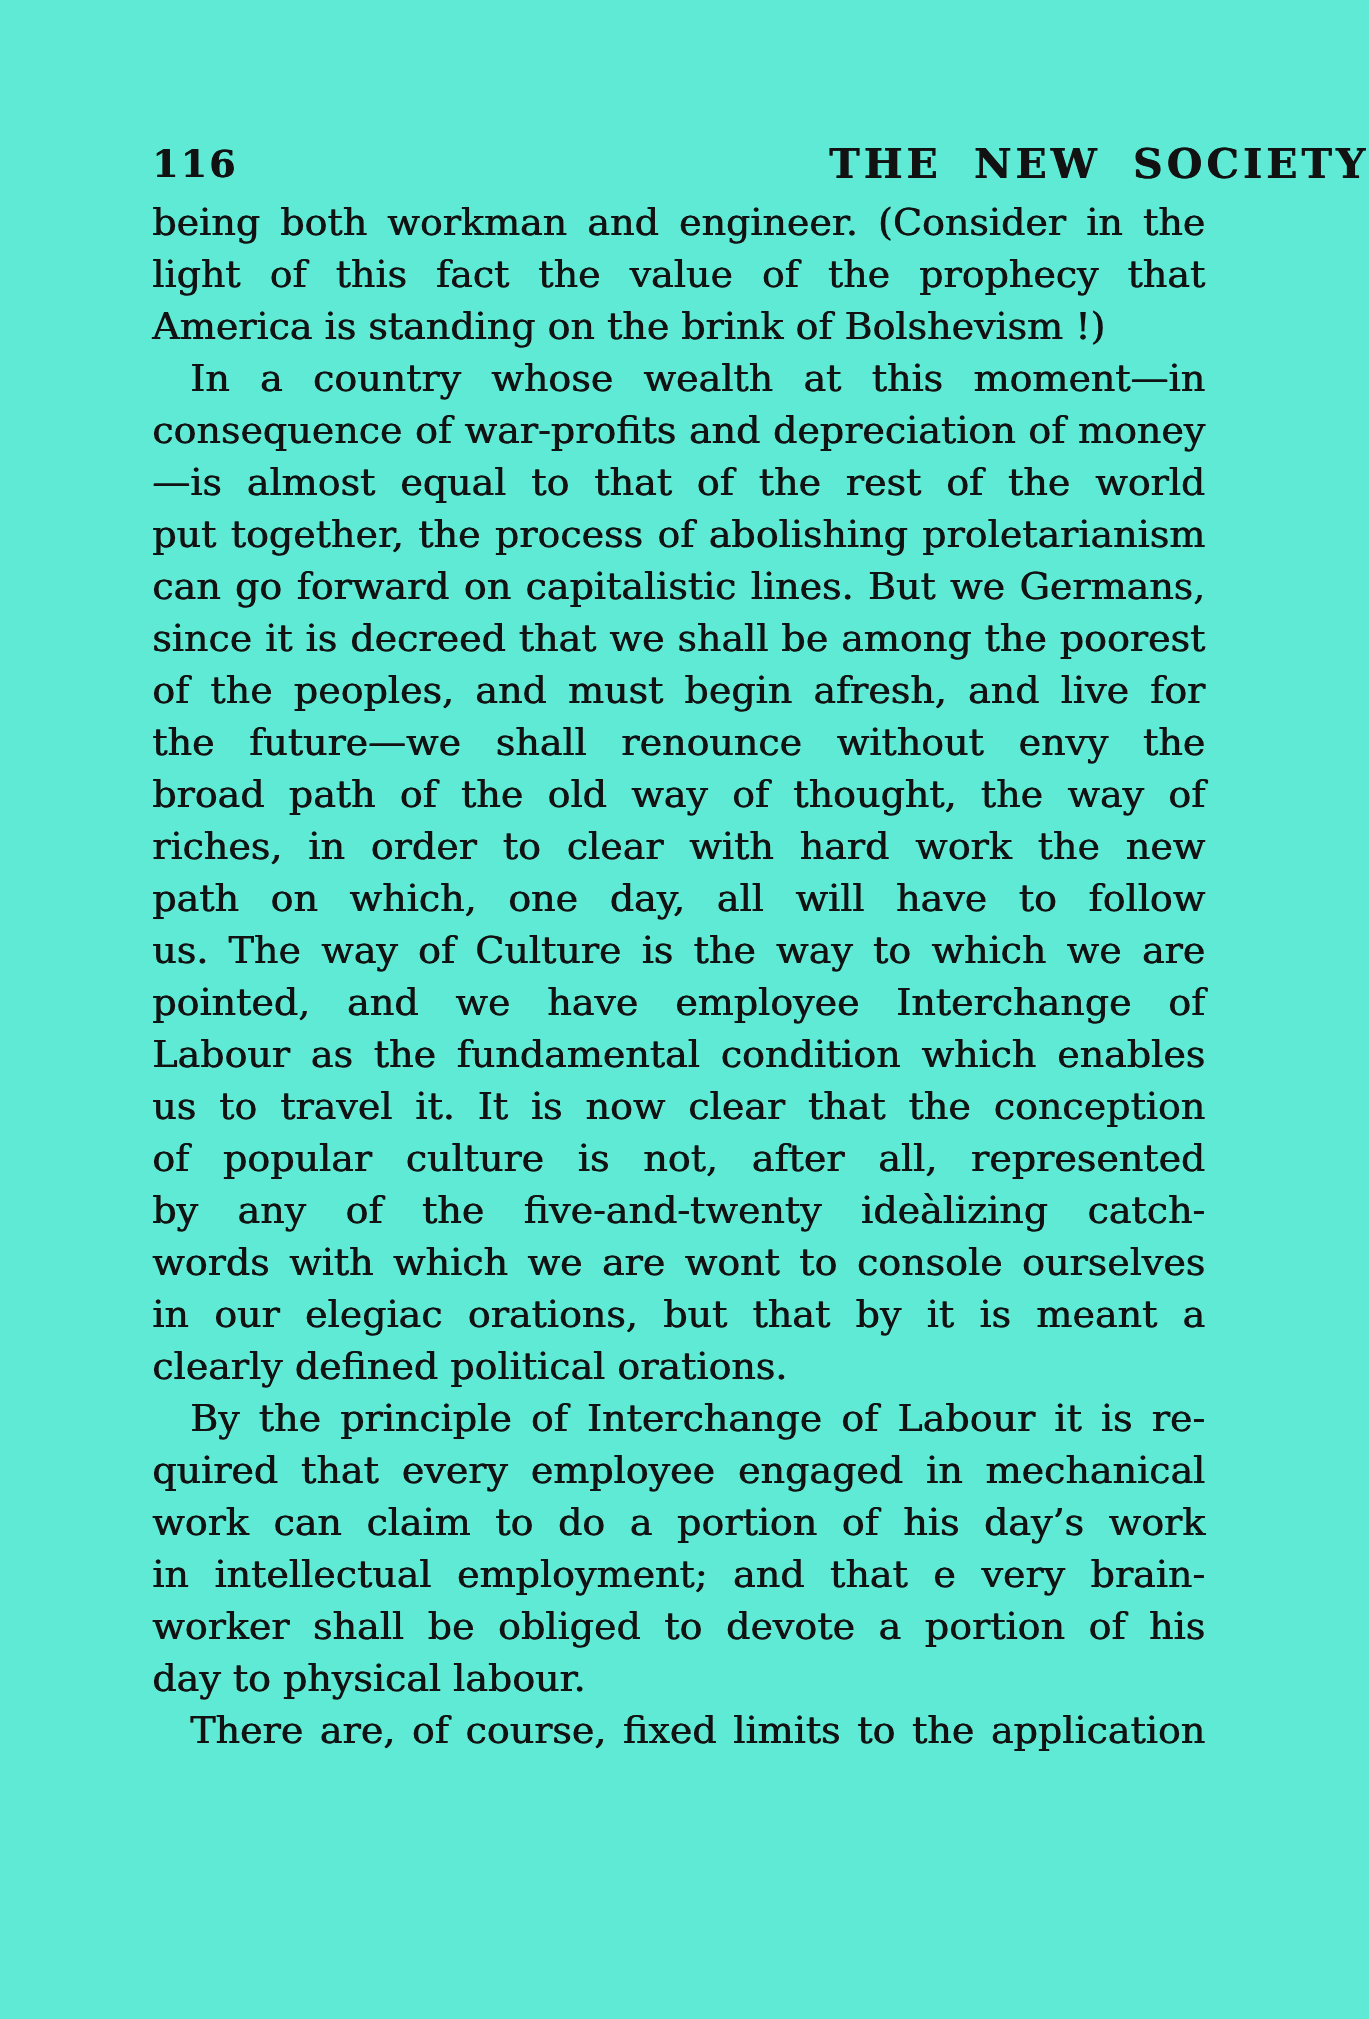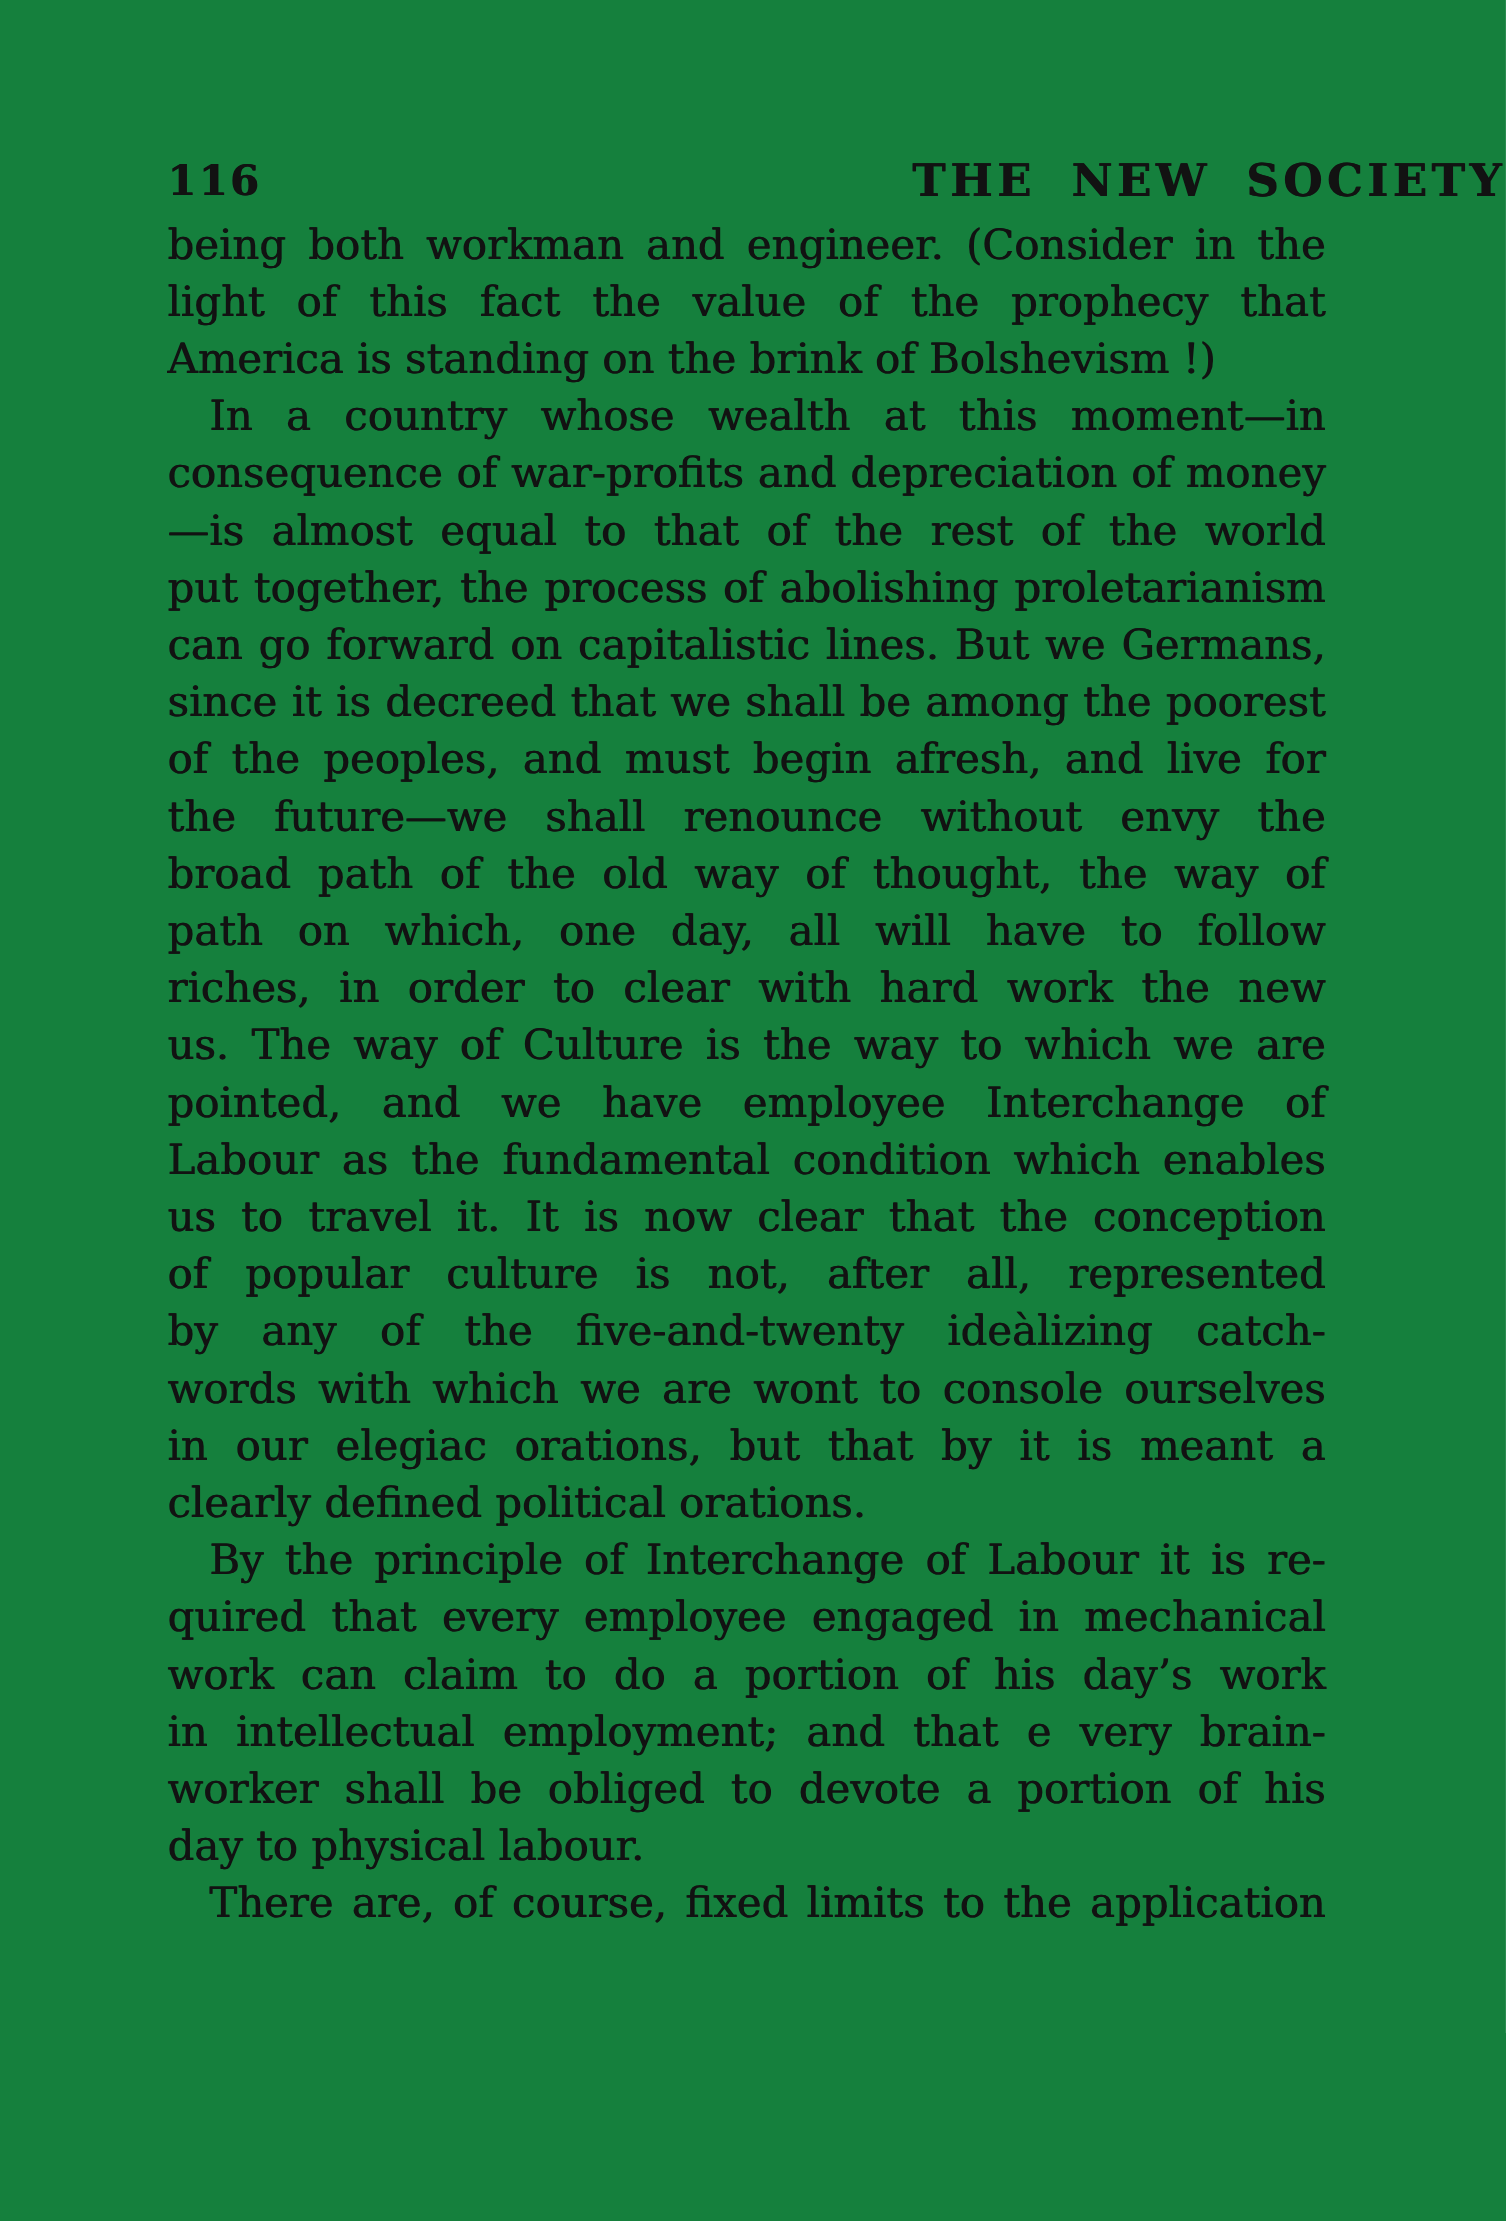--- a/index.html
+++ b/index.html
@@ -4,21 +4,21 @@
 <style>
   html, body {
     margin: 0;
     padding: 0;
     background: #ffffff;
   }
   .page {
     position: relative;
     width: 1369px;
     height: 2019px;
-    background: #15803d;
+    background: #5eead4;
     overflow: hidden;
     font-family: "DejaVu Serif", "Liberation Serif", serif;
     color: #121212;
   }
   .header {
     position: absolute;
     top: 140px;
     left: 0;
     width: 100%;
     height: 48px;
@@ -84,22 +84,22 @@
     <div class="line end">America is standing on the brink of Bolshevism !)</div>
     <div class="line indent">In a country whose wealth at this moment—in</div>
     <div class="line">consequence of war-profits and depreciation of money</div>
     <div class="line">—is almost equal to that of the rest of the world</div>
     <div class="line">put together, the process of abolishing proletarianism</div>
     <div class="line">can go forward on capitalistic lines. But we Germans,</div>
     <div class="line">since it is decreed that we shall be among the poorest</div>
     <div class="line">of the peoples, and must begin afresh, and live for</div>
     <div class="line">the future—we shall renounce without envy the</div>
     <div class="line">broad path of the old way of thought, the way of</div>
+    <div class="line">riches, in order to clear with hard work the new</div>
     <div class="line">path on which, one day, all will have to follow</div>
-    <div class="line">riches, in order to clear with hard work the new</div>
     <div class="line">us. The way of Culture is the way to which we are</div>
     <div class="line">pointed, and we have employee Interchange of</div>
     <div class="line">Labour as the fundamental condition which enables</div>
     <div class="line">us to travel it. It is now clear that the conception</div>
     <div class="line">of popular culture is not, after all, represented</div>
     <div class="line">by any of the five-and-twenty ideàlizing catch-</div>
     <div class="line">words with which we are wont to console ourselves</div>
     <div class="line">in our elegiac orations, but that by it is meant a</div>
     <div class="line end">clearly defined political orations.</div>
     <div class="line indent">By the principle of Interchange of Labour it is re-</div>

